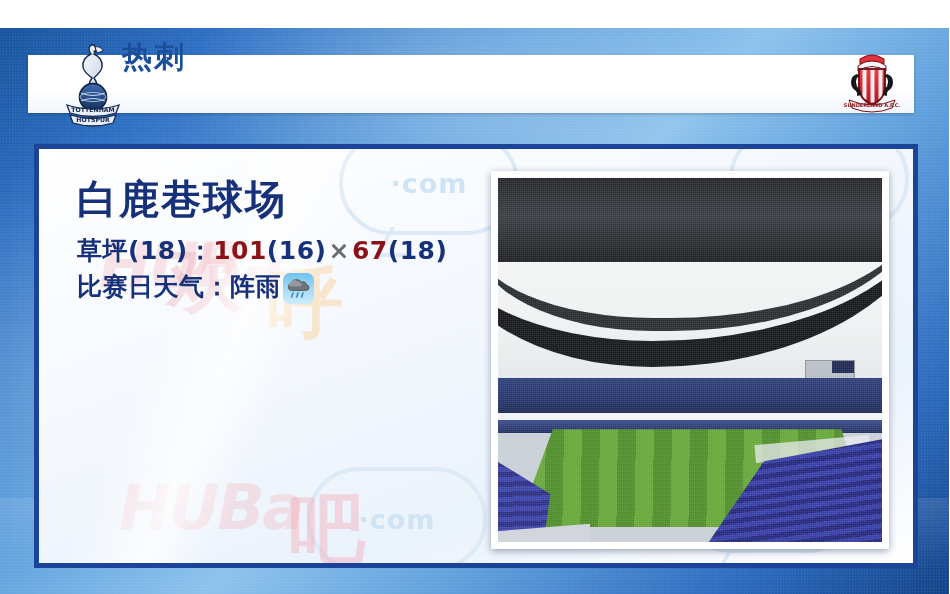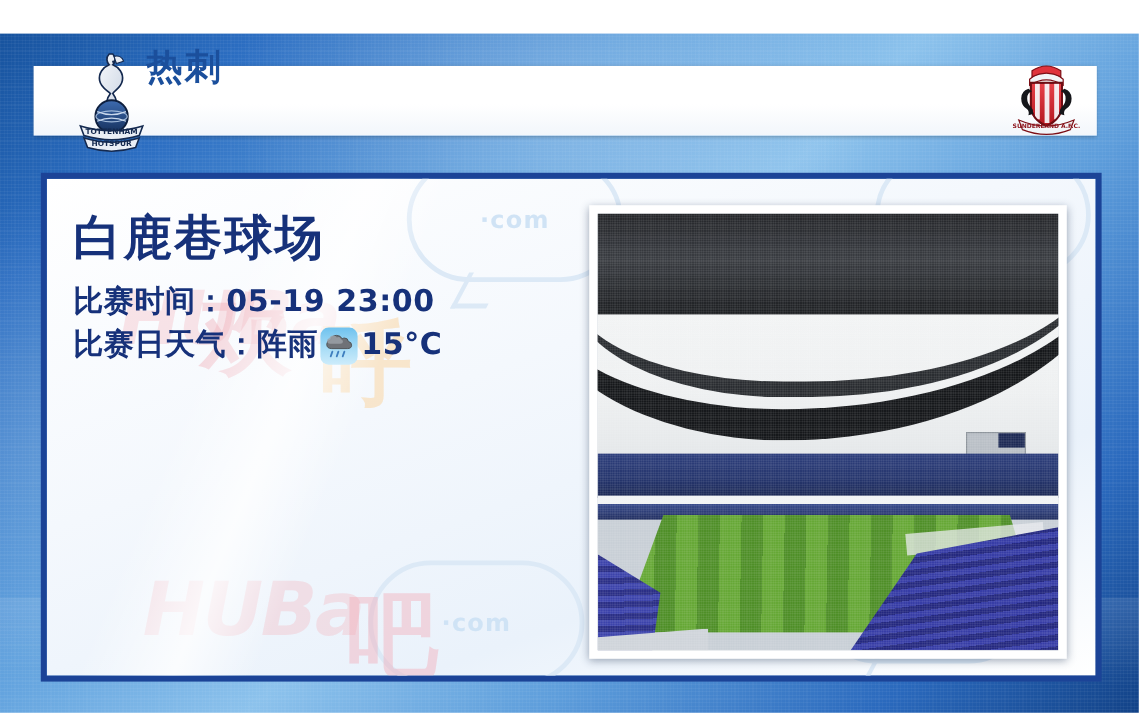--- a/index.html
+++ b/index.html
@@ -101,24 +101,24 @@
   #wm-h2 { left:228px; top:104px; color:rgba(250,208,150,0.48); }
   #wm-h3 { left:250px; top:330px; color:rgba(244,170,180,0.42); }
 
   .wm-latin {
     font-size:62px; font-weight:bold; font-style:italic; letter-spacing:-2px;
     color:rgba(243,180,190,0.35);
   }
   #wm-l1 { left:60px; top:80px; }
   #wm-l2 { left:560px; top:230px; color:rgba(250,210,160,0.38); }
   #wm-l3 { left:80px; top:322px; }
-  .wm-dotcom { font-size:20px; font-weight:bold; color:rgba(205,226,244,0.95); letter-spacing:1px;}
-
-  
-  #info { position:absolute; left:22px; top:28px; width:420px; z-index:5; }
+  .wm-dotcom { font-size:27px; font-weight:bold; color:rgba(205,226,244,0.95); letter-spacing:1px;}
+
+  
+  #info { position:absolute; left:38px; top:28px; width:420px; z-index:5; }
   #stadium-title {
     color:#16317a; font-weight:bold; font-size:40px; letter-spacing:2px;
     line-height:1.1; margin-bottom:12px;
   }
   .info-line {
     color:#16317a; font-weight:bold; font-size:25px;
     line-height:1.42; letter-spacing:0.5px; white-space:nowrap;
   }
   #desc { white-space:normal; width:420px; letter-spacing:0.5px; }
   .val-red  { color:#8b1216; }
@@ -304,44 +304,43 @@
     <div class="wm wm-hanzi" id="wm-h3">吧</div>
 
     <div id="panel-sheen"></div>
 
     <div id="info">
 
       <div id="stadium-title">白鹿巷球场</div>
 
 
 
-
       <div class="info-line">
-        <span>比赛时间：</span><span>05-19 23:00</span>
+        <span>草坪(18)：</span><span class="val-red">101</span><span class="val-navy">(16)</span><span class="times">×</span><span class="val-red">67</span><span class="val-navy">(18)</span>
       </div>
+
 
       <div class="info-line weather-row">
         <span>比赛日天气：</span>
           <span>阵雨</span>
         <span id="weather-icon">
           <svg viewBox="0 0 31 31" width="31" height="31">
             <path d="M9.5 17.5 q-4.2 0 -4.2 -3.6 q0 -3.2 3.3 -3.6 q0.8 -3.8 4.9 -3.8
                      q3.4 0 4.6 2.8 q0.9 -0.6 2 -0.6 q2.8 0 3.2 2.9 q2.7 0.4 2.7 3.1
                      q0 2.8 -3.6 2.8 Z" fill="#6f7277" stroke="#4d5155" stroke-width="0.8"></path>
             <path d="M8.2 13.4 q-2.6 0 -2.6 -2.2 q0 -2 2 -2.3 q0.6 -2.4 3.1 -2.4
                      q2.2 0 3 1.8 q0.6 -0.4 1.3 -0.4 q1.8 0 2.1 1.9 q1.7 0.2 1.7 2
                      q0 1.6 -2.3 1.6 Z" fill="#9ba0a6" opacity=".85"></path>
             <g stroke="#3f7fbf" stroke-width="1.5" stroke-linecap="round">
               <line x1="10" y1="20" x2="8.6" y2="24"></line>
               <line x1="15" y1="20" x2="13.6" y2="24"></line>
               <line x1="20" y1="20" x2="18.6" y2="24"></line>
             </g>
           </svg>
         </span>
-        <span>15°C</span>
       </div>
     </div>
 
     <div id="photo-frame">
       <div id="photo" aria-label="白鹿巷球场看台与草坪全景">
         <div id="ph-sky"></div>
         <div id="ph-roof"></div>
         <div id="ph-arc"></div>
         <div id="ph-arc2"></div>
         <div id="ph-scoreboard">

